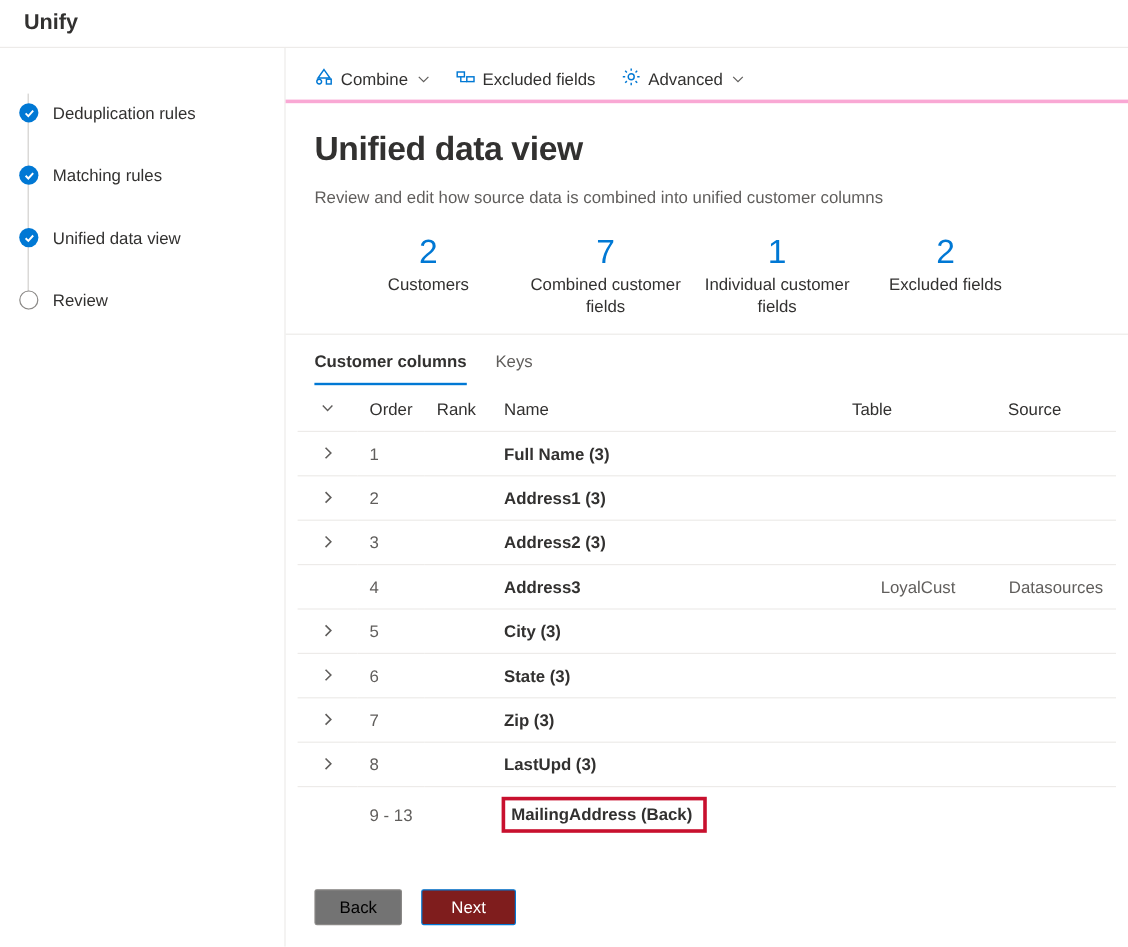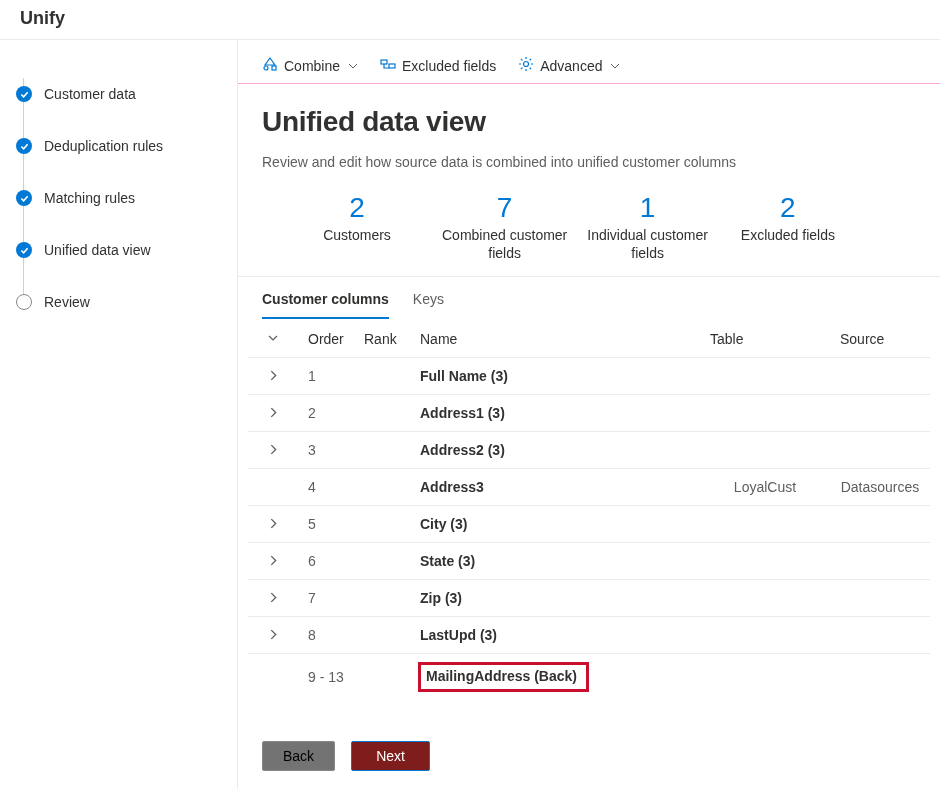--- a/index.html
+++ b/index.html
@@ -15,21 +15,21 @@
   .steps::before { content: ""; position: absolute; left: 7px; top: 10px; bottom: 18px; width: 1px; background: #d2d0ce; }
   .step { display: flex; align-items: center; gap: 12px; padding: 18px 0; position: relative; }
   .step-dot { width: 16px; height: 16px; border-radius: 50%; background: #0078d4; display: flex; align-items: center; justify-content: center; position: relative; z-index: 1; }
   .step-dot.empty { background: #fff; border: 1px solid #8a8886; }
   .step-check { width: 9px; height: 9px; }
   .step-check svg { display: block; }
   .step-label { font-size: 14px; }
 
   .main { flex: 1; display: flex; flex-direction: column; padding: 0; }
 
-  .toolbar { display: flex; gap: 22px; padding: 16px 24px 8px; border-bottom: 1px solid #f9a8d4; }
+  .toolbar { display: flex; gap: 22px; padding: 16px 24px 8px; border-bottom: 3px solid #f9a8d4; }
   .tbtn { display: flex; align-items: center; gap: 6px; background: none; border: none; font-size: 14px; color: #323130; cursor: pointer; }
   .tbtn svg { width: 16px; height: 16px; }
   .chev { margin-left: 2px; }
   .chev svg { width: 10px; height: 10px; }
 
   .page-title { font-size: 28px; font-weight: 600; padding: 22px 24px 4px; letter-spacing: -0.3px; }
   .subtitle { padding: 12px 24px 0; color: #605e5c; font-size: 14px; }
 
   .stats { display: flex; gap: 20px; padding: 22px 24px 14px; border-bottom: 1px solid #edebe9; }
   .stat { flex: 0 0 auto; text-align: center; min-width: 120px; }
@@ -68,30 +68,20 @@
 <body>
 
 <div class="header-bar">
   <h1>Unify</h1>
 </div>
 
 <div class="body">
   <nav class="sidebar">
     <ul class="steps">
 
-    <li class="step">
-          <span class="step-dot">
-            <span class="step-check">
-              <svg viewBox="0 0 10 10" fill="none" stroke="#fff" stroke-width="1.8">
-                <path d="M1.5 5 L4 7.5 L8.5 2.5"></path>
-              </svg>
-            </span>
-          </span>
-          <span class="step-label">Customer data</span>
-        </li>
         <li class="step">
           <span class="step-dot">
             <span class="step-check">
               <svg viewBox="0 0 10 10" fill="none" stroke="#fff" stroke-width="1.8">
                 <path d="M1.5 5 L4 7.5 L8.5 2.5"></path>
               </svg>
             </span>
           </span>
           <span class="step-label">Deduplication rules</span>
         </li>

